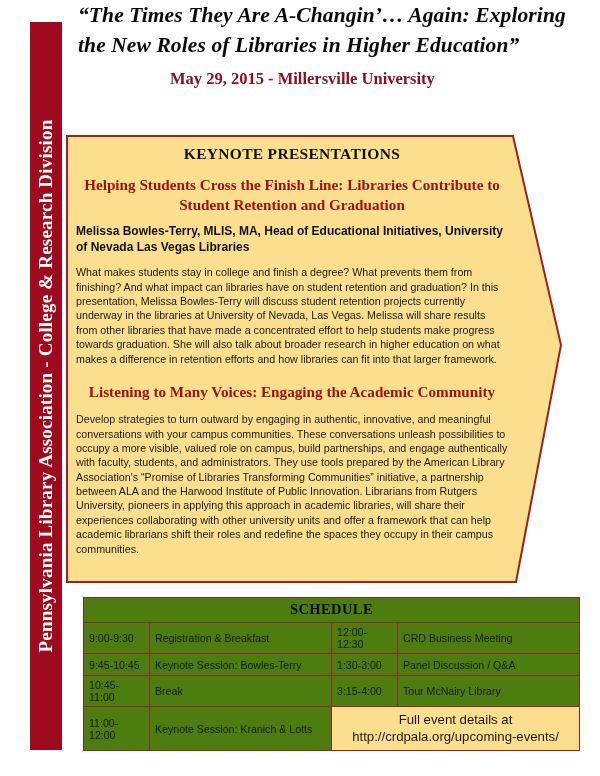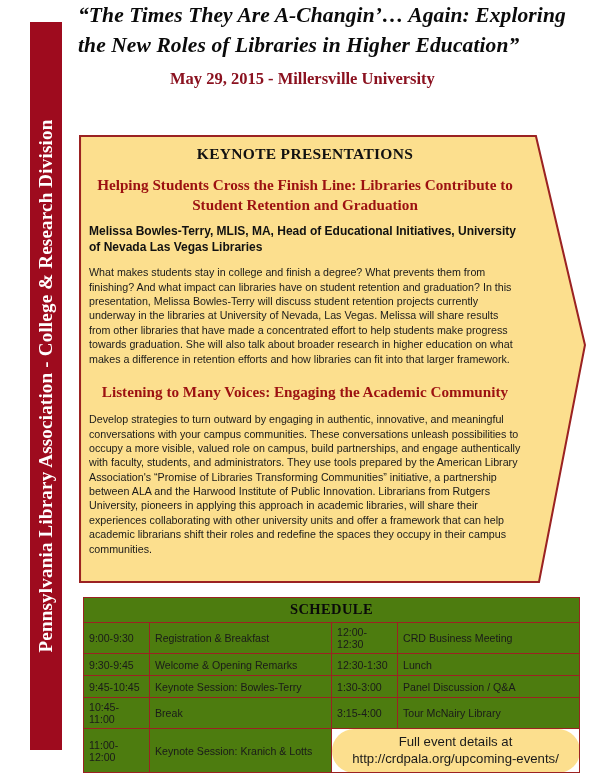--- a/index.html
+++ b/index.html
@@ -63,25 +63,24 @@
     padding-left: 92px;
     font-family: "Liberation Serif", serif;
     font-weight: bold;
     font-size: 16.5px;
     color: #8b1220;
   }
 
   
   #keynote-panel {
     position: absolute;
-    left: 79px;
+    left: 66px;
     top: 135px;
     width: 496px;
     height: 448px;
-    padding-left: 11px;
   }
   #keynote-shape {
     position: absolute;
     inset: 0;
     width: 100%;
     height: 100%;
     display: block;
   }
   #keynote-content {
     position: absolute;
@@ -165,21 +164,20 @@
   .col-item-b { width: 182px; }
   .sched-row { height: 22px; }
   #promo-cell {
     background: #fcdf8e !important;
     text-align: center;
     vertical-align: middle;
     font-size: 13.2px !important;
     line-height: 1.28;
     color: #1a1a1a !important;
     padding: 4px 20px !important;
-    border-radius: 22px;
   }
   #promo-cell .promo-line { display: block; }
   #last-row { height: 44px; }
 </style>
 </head>
 <body>
 
 <div id="sidebar-banner">
   <span id="sidebar-banner-label">Pennsylvania Library Association - College &amp; Research Division</span>
 </div>
@@ -219,26 +217,20 @@
     </tr>
   </thead>
   <tbody id="schedule-body">
       <tr class="sched-row">
         <td>9:00-9:30</td>
         <td>Registration &amp; Breakfast</td>
         <td>12:00-12:30</td>
         <td>CRD Business Meeting</td>
       </tr>
       <tr class="sched-row">
-        <td>9:30-9:45</td>
-        <td>Welcome &amp; Opening Remarks</td>
-        <td>12:30-1:30</td>
-        <td>Lunch</td>
-      </tr>
-      <tr class="sched-row">
         <td>9:45-10:45</td>
         <td>Keynote Session:  Bowles-Terry</td>
         <td>1:30-3:00</td>
         <td>Panel Discussion / Q&amp;A</td>
       </tr>
       <tr class="sched-row">
         <td>10:45-11:00</td>
         <td>Break</td>
         <td>3:15-4:00</td>
         <td>Tour McNairy Library</td>

